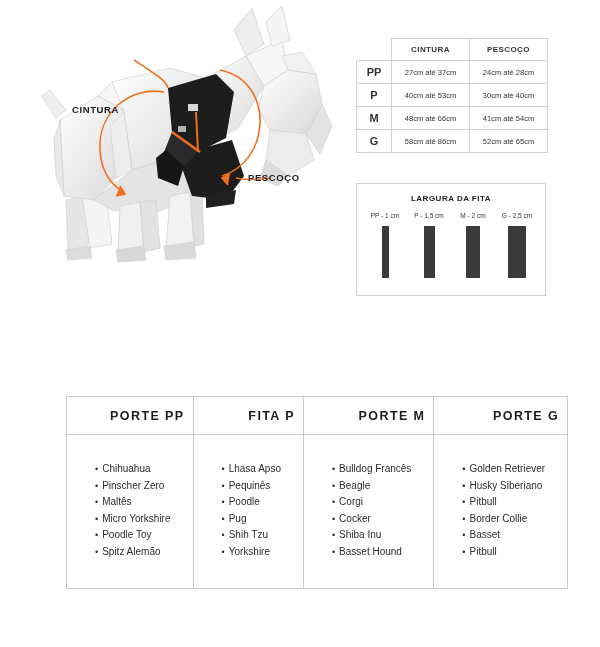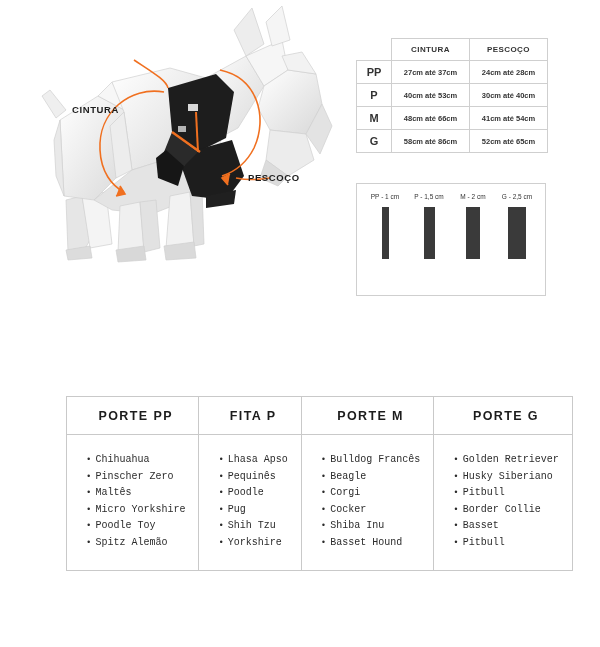--- a/index.html
+++ b/index.html
@@ -45,21 +45,21 @@
     left: 356px;
     top: 38px;
     width: 192px;
     border-collapse: collapse;
     font-size: 7.5px;
   }
   #size-table td, #size-table th {
     border: 1px solid #cfcfcf;
     text-align: center;
     padding: 5px 2px;
-    font-weight: bold;
+    font-weight: normal;
     color: #333;
   }
   #size-table thead th {
     font-weight: bold;
     font-size: 8px;
     letter-spacing: 0.4px;
     padding: 6px 2px;
   }
   #size-table thead th.blank {
     border-top: none;
@@ -128,33 +128,32 @@
     top: 396px;
     width: 470px;
     border-collapse: collapse;
   }
   #breeds th {
     border: 1px solid #c9c9c9;
     font-size: 12.5px;
     font-weight: bold;
     letter-spacing: 1.4px;
     padding: 12px 8px 11px 14px;
-    text-align: center;
+    text-align: right;
     color: #1c1c1c;
   }
   #breeds td {
     border: 1px solid #c9c9c9;
     vertical-align: top;
     padding: 10px 6px 12px 12px;
   }
   #breeds ul {
-    margin: 7px;
+    margin: 16px;
     padding: 0;
     list-style: none;
-    font-family: Liberation Mono, monospace;
   }
   #breeds li {
     font-size: 10px;
     line-height: 15.5px;
     color: #2b2b2b;
     white-space: nowrap;
   }
   #breeds li::before {
     content: "\2022";
     margin-right: 4px;
@@ -278,20 +277,21 @@
     </tr>
     <tr>
       <td class="rowhead">G</td>
       <td>58cm até 86cm</td>
       <td>52cm até 65cm</td>
     </tr>
   </tbody>
 </table>
 
 <div id="fita-box">
+  <div id="fita-title">LARGURA DA FITA</div>
   <div id="fita-labels">
     <span>PP - 1 cm</span>
     <span>P - 1,5 cm</span>
     <span>M - 2 cm</span>
     <span>G - 2,5 cm</span>
   </div>
   <div id="fita-bars">
     <div class="bar-cell">
       <div class="bar" style="width: 7px;"></div>
     </div>

